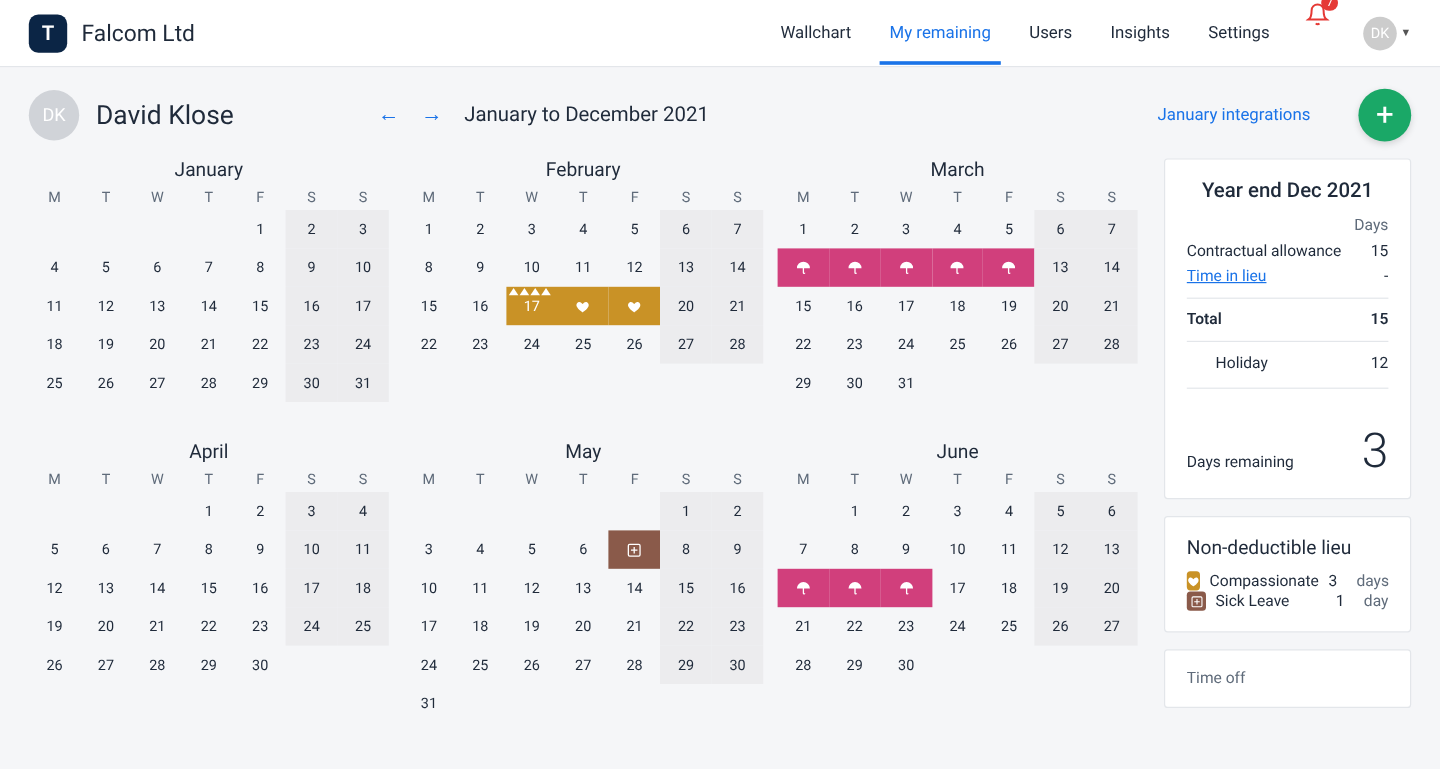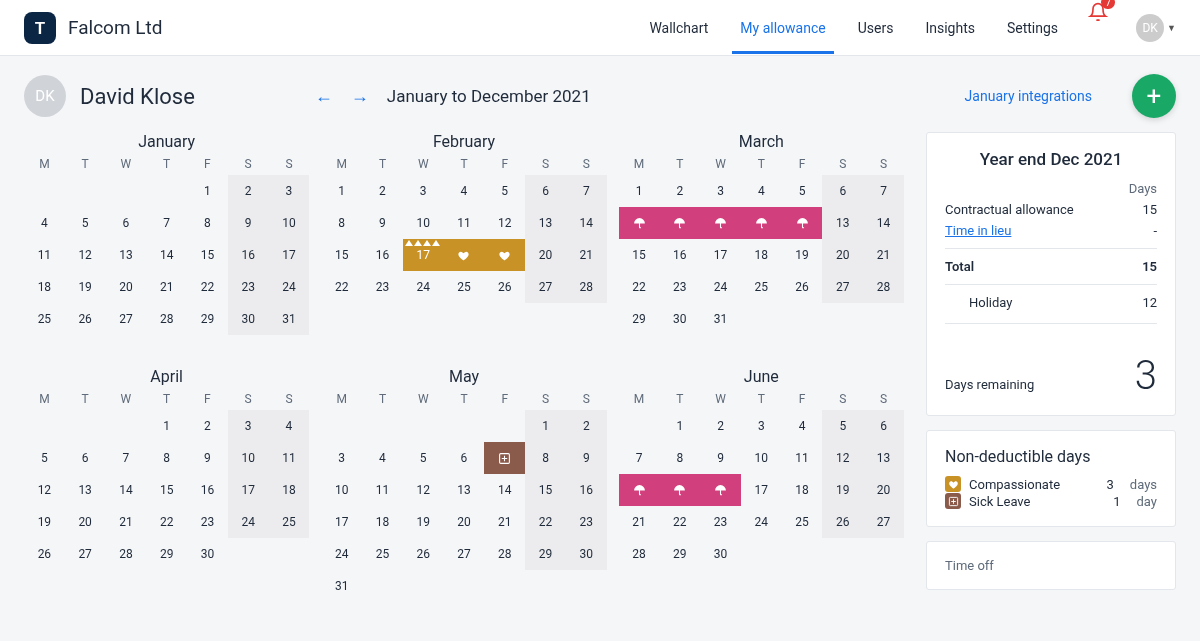--- a/index.html
+++ b/index.html
@@ -53,21 +53,21 @@
   .user-block .avatar{width:42px;height:42px;font-size:15px;background:#d0d3d8;color:#fff;}
   .user-name{font-size:22px;}
   .period-nav{margin-left:120px;display:flex;align-items:center;gap:18px;}
   .arrow-btn{color:var(--blue);cursor:pointer;font-size:18px;line-height:1;}
   .period-label{font-size:17px;}
   .cal-int{margin-left:auto;margin-right:40px;color:var(--blue);font-size:14px;cursor:pointer;}
   .fab{width:44px;height:44px;border-radius:50%;background:var(--green);color:#fff;display:flex;align-items:center;justify-content:center;font-size:26px;box-shadow:0 2px 6px rgba(0,0,0,.15);cursor:pointer;}
   
   .content{display:flex;gap:22px;align-items:flex-start;}
   .cal-grid{flex:1;display:grid;grid-template-columns:repeat(3, 1fr);gap:32px 12px;}
-  .side{width:250px;display:flex;flex-direction:column;gap:14px;}
+  .side{width:206px;display:flex;flex-direction:column;gap:14px;}
   .card{background:#fff;border:1px solid var(--border);border-radius:3px;padding:16px 18px;}
   
   .month{}
   .month-name{text-align:center;font-size:16px;margin-bottom:6px;}
   .dow{display:grid;grid-template-columns:repeat(7,1fr);text-align:center;color:var(--muted);margin-bottom:4px;font-size:12px;}
   .days{display:grid;grid-template-columns:repeat(7,1fr);}
   .cell{height:32px;display:flex;align-items:center;justify-content:center;font-size:12px;position:relative;}
   .cell.blank{}
   .cell.weekend{background:var(--weekend);}
   .cell.holiday{background:var(--holiday-pink);color:#fff;}
@@ -78,40 +78,40 @@
   .tri{width:0;height:0;border-left:4px solid transparent;border-right:4px solid transparent;border-bottom:6px solid #fff;}
   
   .side h3{margin:0 0 12px;font-size:17px;font-weight:500;text-align:center;}
   .kv{display:flex;justify-content:space-between;margin:6px 0;font-size:13px;}
   .kv .v{text-align:right;}
   .muted{color:var(--muted);}
   .link{color:var(--blue);text-decoration:underline;}
   .total-row{border-top:1px solid var(--border);border-bottom:1px solid var(--border);padding:10px 0;margin:10px 0;font-weight:600;}
   .remain{display:flex;justify-content:space-between;align-items:baseline;border-top:1px solid var(--border);margin-top:12px;padding-top:28px;}
   .remain .big{font-size:40px;font-weight:300;}
-  .legend-row{display:flex;gap:8px;margin:8px 0;font-size:13px;}
+  .legend-row{display:flex;align-items:center;gap:8px;margin:8px 0;font-size:13px;}
   .leg-ico{width:16px;height:16px;border-radius:3px;display:flex;align-items:center;justify-content:center;}
   .leg-ico svg{width:11px;height:11px;fill:#fff;}
   .nd-head{font-size:16px;margin:0 0 10px;}
   .nd-row{display:flex;align-items:flex-end;gap:8px;font-size:13px;margin:1px 0;}
   .nd-row .ct{margin-left:auto;}
   .time-off-card{font-size:13px;color:var(--muted);}
 </style>
 </head>
 <body>
 
 <div class="topbar">
   <div class="brand">
     <div class="brand-logo">T</div>
     <div>Falcom Ltd</div>
   </div>
   <div class="nav" id="nav-items">
 
   <div class="nav-item">Wallchart</div>
-      <div class="nav-item active">My allowance</div>
+      <div class="nav-item active">My remaining</div>
       <div class="nav-item">Users</div>
       <div class="nav-item">Insights</div>
       <div class="nav-item">Settings</div>
       <div class="bell"><svg viewBox="0 0 24 24" fill="none" stroke="currentColor" stroke-width="2">
           <path d="M18 8a6 6 0 10-12 0c0 7-3 9-3 9h18s-3-2-3-9"></path>
           <path d="M13.7 21a2 2 0 01-3.4 0"></path>
         </svg><span class="badge">7</span></div>
       <div class="avatar-wrap">
         <div class="avatar">DK</div>
         <span class="caret">▼</span>
@@ -495,21 +495,21 @@
           <span>Holiday</span>
           <span class="v" style="margin-left:auto">12</span>
         </div>
         <div class="remain">
           <span>Days remaining</span>
           <span class="big">3</span>
         </div>
       </div>
 
       <div class="card">
-        <div class="nd-head">Non-deductible days</div>
+        <div class="nd-head">Non-deductible lieu</div>
         <div id="nd-list">
             <div class="nd-row">
               <span class="leg-ico" style="background:#c99226">
                 <svg class="ico" viewBox="0 0 24 24" fill="#fff">
                   <path d="M12 21s-7-4.35-9-9c-1.5-3.5 1-7 4-7 2 0 3 1.5 5 3 2-1.5 3-3 5-3 3 0 5.5 3.5 4 7-2 4.65-9 9-9 9z"></path>
                 </svg>
               </span>
               <span>Compassionate</span>
               <span class="ct">3</span>
               <span style="margin-left:8px;color:var(--muted)">days</span>

